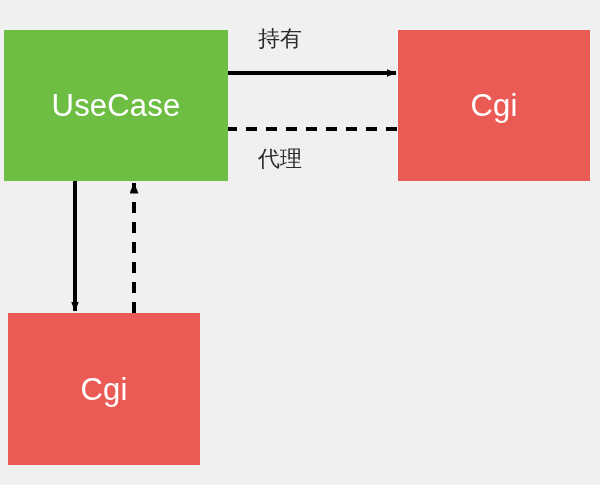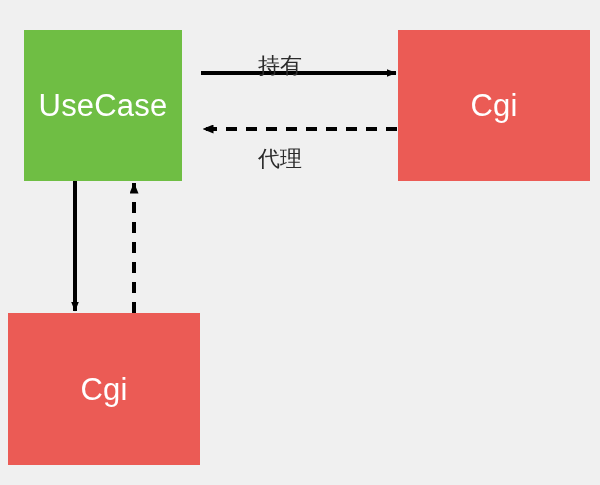--- a/index.html
+++ b/index.html
@@ -28,23 +28,23 @@
   }
   .node-label {
     color: #ffffff;
     font-size: 31px;
     font-weight: 400;
     letter-spacing: 0.2px;
     line-height: 1;
     white-space: nowrap;
   }
   .node-usecase {
-    left: 24px;
+    left: 4px;
     top: 30px;
-    width: 158px;
+    width: 224px;
     height: 151px;
     background: #6fbe44;
   }
   .node-cgi-right {
     left: 398px;
     top: 30px;
     width: 192px;
     height: 151px;
     background: #eb5b55;
   }
@@ -59,21 +59,20 @@
     position: absolute;
     color: #2b2b2b;
     font-size: 22px;
     line-height: 1;
     white-space: nowrap;
     font-family: "DejaVu Sans", "Liberation Sans", sans-serif;
   }
   .edge-label-hold {
     left: 258px;
     top: 28px;
-    margin-top: 27px;
   }
   .edge-label-proxy {
     left: 258px;
     top: 148px;
   }
   #edge-layer {
     position: absolute;
     left: 0;
     top: 0;
     width: 600px;

